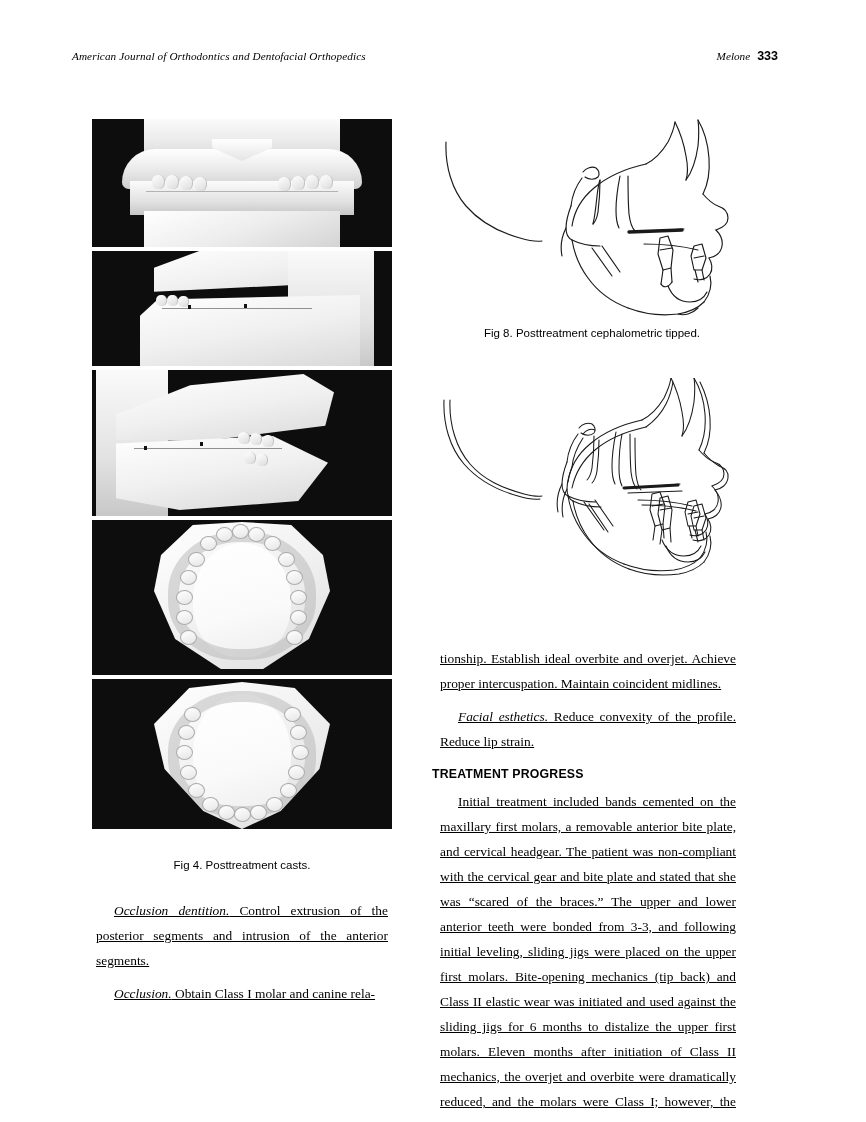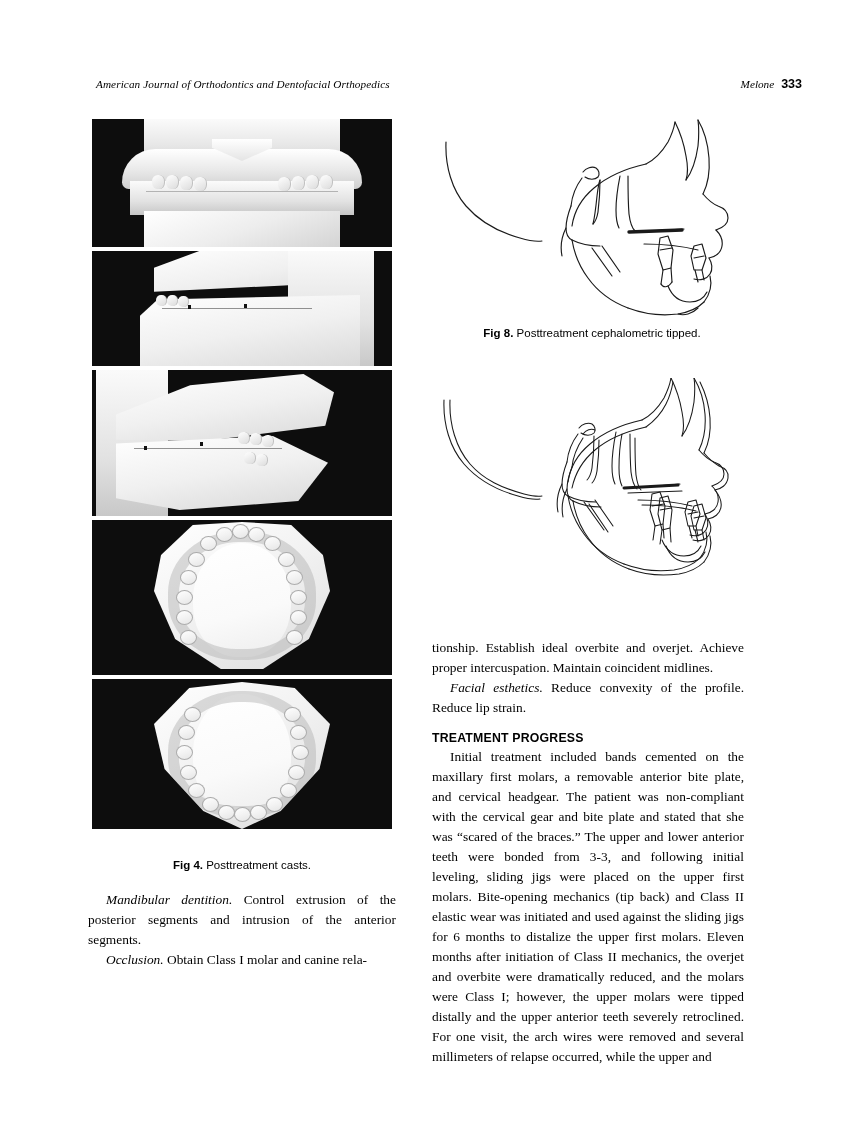--- a/index.html
+++ b/index.html
@@ -14,24 +14,23 @@
     background: #ffffff;
     overflow: hidden;
     font-family: "Liberation Serif", serif;
     color: #000000;
   }
 
   
   .runhead {
     position: absolute;
     top: 48px;
-    left: 96px;
+    left: 72px;
     width: 706px;
     height: 40px;
-    margin-top: 28px;
   }
   .runhead-left {
     position: absolute;
     left: 0;
     top: 0;
     font-style: italic;
     font-size: 11.2px;
     line-height: 16px;
     letter-spacing: 0.1px;
     white-space: nowrap;
@@ -158,21 +157,21 @@
     border-right: 1px solid rgba(160,160,160,0.6);
   }
 
   
   .caption {
     font-family: "Liberation Sans", sans-serif;
     font-size: 11.5px;
     text-align: center;
     line-height: 15px;
   }
-  .caption b { font-weight: bold; }
+  .caption b { font-weight: normal; }
 
   .fig7-caption {
     position: absolute;
     left: 92px;
     top: 858px;
     width: 300px;
   }
 
   
   .fig8 {
@@ -210,26 +209,27 @@
     top: 890px;
     width: 308px;
   }
   .col-right {
     position: absolute;
     left: 432px;
     top: 638px;
     width: 312px;
   }
   .col-left p, .col-right p {
-    margin: 0;
+    margin: 8px;
     font-size: 13.4px;
-    line-height: 20px;
+    line-height: 25px;
     text-align: justify;
     text-justify: inter-word;
     hyphens: manual;
+    text-decoration: underline;
   }
   .col-left p.indent, .col-right p.indent {
     text-indent: 18px;
   }
   .runin {
     font-style: italic;
   }
   .section-head {
     margin: 13px 0 2px 0;
     font-family: Liberation Sans, sans-serif;
@@ -484,21 +484,21 @@
       <path d="M230 162 C234 172 242 178 252 178 C260 178 266 174 269 168"></path>
       <path d="M234 168 C238 178 246 184 256 184 C264 184 270 180 273 174"></path>
 
       <path d="M206 122 C224 122 244 124 260 128"></path>
       <path d="M210 127 C228 127 248 129 264 133"></path>
     </svg>
   </div>
 
 
   <div class="col-left">
-    <p class="indent"><span class="runin">Mandibular dentition.</span><span> Control extrusion of the posterior segments and intrusion of the anterior segments.</span></p>
+    <p class="indent"><span class="runin">Occlusion dentition.</span><span> Control extrusion of the posterior segments and intrusion of the anterior segments.</span></p>
     <p class="indent"><span class="runin">Occlusion.</span><span> Obtain Class I molar and canine rela-</span></p>
   </div>
 
   <div class="col-right">
     <p>tionship. Establish ideal overbite and overjet. Achieve proper intercuspation. Maintain coincident midlines.</p>
     <p class="indent"><span class="runin">Facial esthetics.</span><span> Reduce convexity of the profile. Reduce lip strain.</span></p>
     <h2 class="section-head">TREATMENT PROGRESS</h2>
     <p class="indent">Initial treatment included bands cemented on the maxillary first molars, a removable anterior bite plate, and cervical headgear. The patient was non-compliant with the cervical gear and bite plate and stated that she was “scared of the braces.” The upper and lower anterior teeth were bonded from 3-3, and following initial leveling, sliding jigs were placed on the upper first molars. Bite-opening mechanics (tip back) and Class II elastic wear was initiated and used against the sliding jigs for 6 months to distalize the upper first molars. Eleven months after initiation of Class II mechanics, the overjet and overbite were dramatically reduced, and the molars were Class I; however, the upper molars were tipped distally and the upper anterior teeth severely retroclined. For one visit, the arch wires were removed and several millimeters of relapse occurred, while the upper and</p>
   </div>
 

